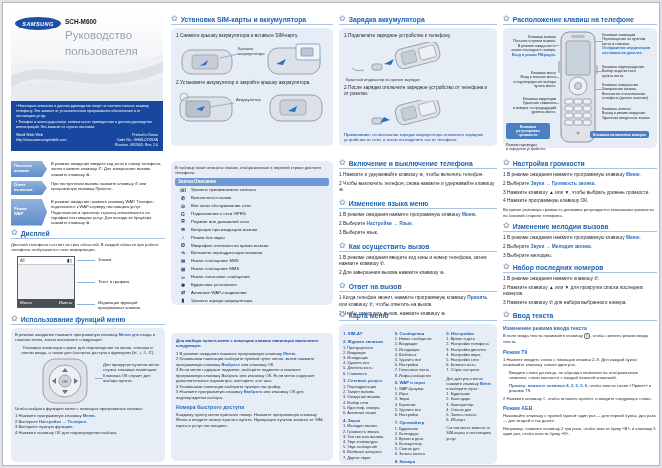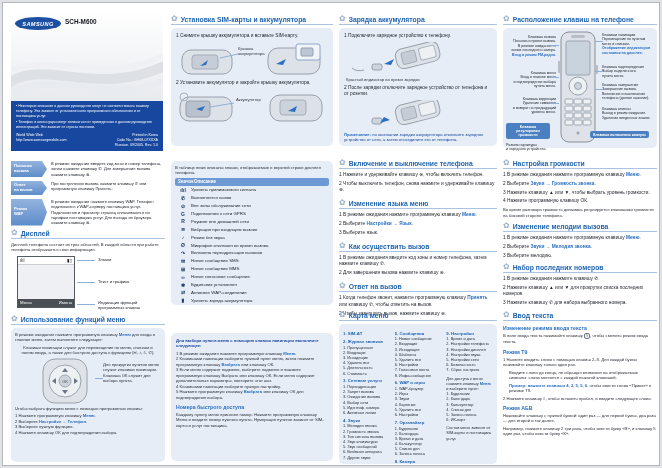--- a/index.html
+++ b/index.html
@@ -75,20 +75,24 @@
 
   <div class="abs cover">
     <div class="cover-top">
       <svg width="152" height="90" style="position:absolute;left:0;top:0">
         <path d="M-10,78 C30,40 80,92 160,52" stroke="#dde1e6" stroke-width="10" fill="none"></path>
         <path d="M-10,88 C40,52 95,100 162,66" stroke="#e8ebef" stroke-width="7" fill="none"></path>
         <path d="M-10,64 C35,34 90,80 162,40" stroke="#eef0f3" stroke-width="5" fill="none"></path>
       </svg>
       <div class="logo">SAMSUNG</div>
       <div class="model">SCH-M600</div>
+      <div class="cv-title">
+        <div>Руководство</div>
+        <div>пользователя</div>
+      </div>
     </div>
     <div class="band">
       <div class="b">• Некоторые описания в данном руководстве могут не соответствовать вашему телефону. Это зависит от установленного программного обеспечения и от поставщика услуг.</div>
       <div class="b">• Телефон и аксессуары могут отличаться от приведенных в данном руководстве иллюстраций. Это зависит от страны поставки.</div>
       <div class="band-foot">
         <div class="l">
           <div>World Wide Web</div>
           <div>http://www.samsungmobile.com</div>
         </div>
         <div class="r">

